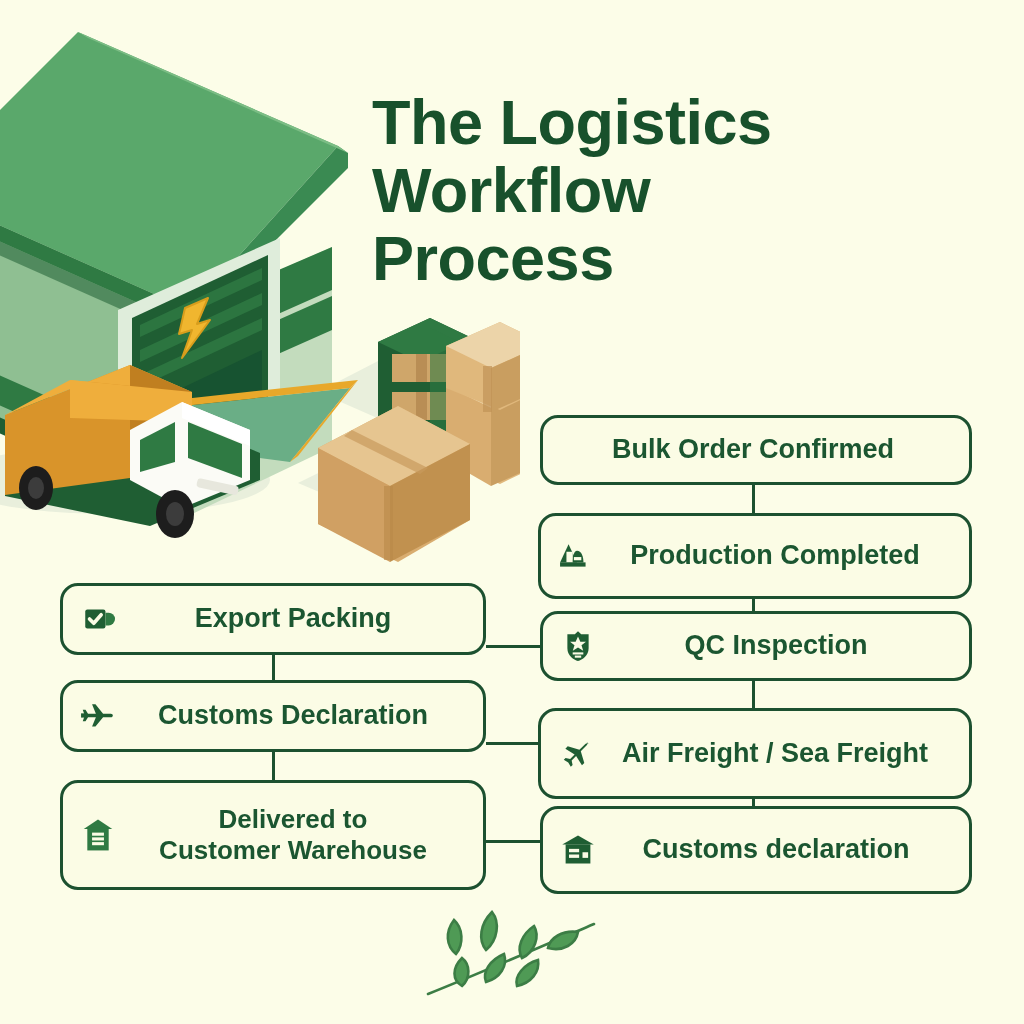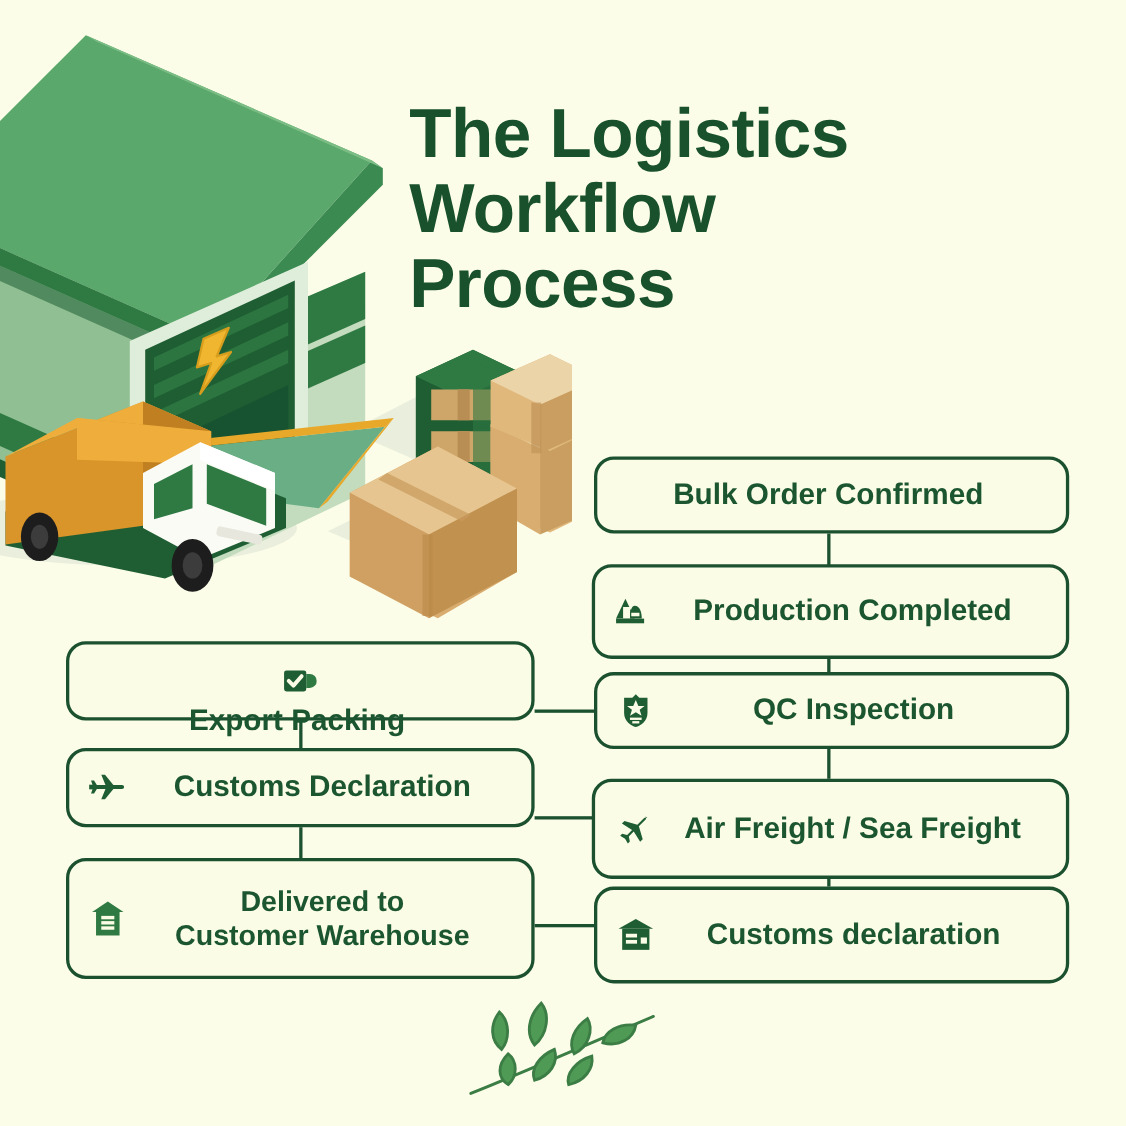--- a/index.html
+++ b/index.html
@@ -43,21 +43,21 @@
   
   .node {
     position: absolute;
     box-sizing: border-box;
     background: #fbfce5;
     border: 3px solid #1c5130;
     border-radius: 18px;
     display: flex;
     align-items: center;
     justify-content: flex-start;
-    padding: 12px 14px;
+    padding: 0 14px;
     z-index: 5;
   }
   .node .nicon {
     flex: 0 0 auto;
     width: 42px;
     height: 42px;
     display: flex;
     align-items: center;
     justify-content: center;
     margin-right: 4px;
@@ -260,21 +260,21 @@
         <polygon points="16,3 30,11 2,11" fill="#1f5e33"></polygon>
         <rect x="5" y="11" width="22" height="17" fill="#1f5e33"></rect>
         <rect x="8" y="15" width="9" height="3" fill="#fbfce5"></rect>
         <rect x="8" y="20" width="9" height="3" fill="#fbfce5"></rect>
         <rect x="20" y="18" width="5" height="5" fill="#fbfce5"></rect>
       </svg>
     </span>
     <span class="nlabel">Customs declaration</span>
   </div>
 
-  <div class="node" style="left:60px; top:583px; width:426px; height:72px;flex-direction:column;">
+  <div class="node" style="left:60px; top:583px; width:426px; height:72px;">
     <span class="nicon">
       <svg viewBox="0 0 32 32" width="34" height="34" xmlns="http://www.w3.org/2000/svg">
         <rect x="4" y="7" width="19" height="18" rx="2" fill="#1f5e33"></rect>
         <path d="M23 10h3a3 3 0 0 1 0 12h-3z" fill="#2f7a43"></path>
         <polyline points="8,16 12,20 19,12" fill="none" stroke="#fbfce5" stroke-width="3.4" stroke-linecap="round" stroke-linejoin="round"></polyline>
       </svg>
     </span>
     <span class="nlabel">Export Packing</span>
   </div>
 

